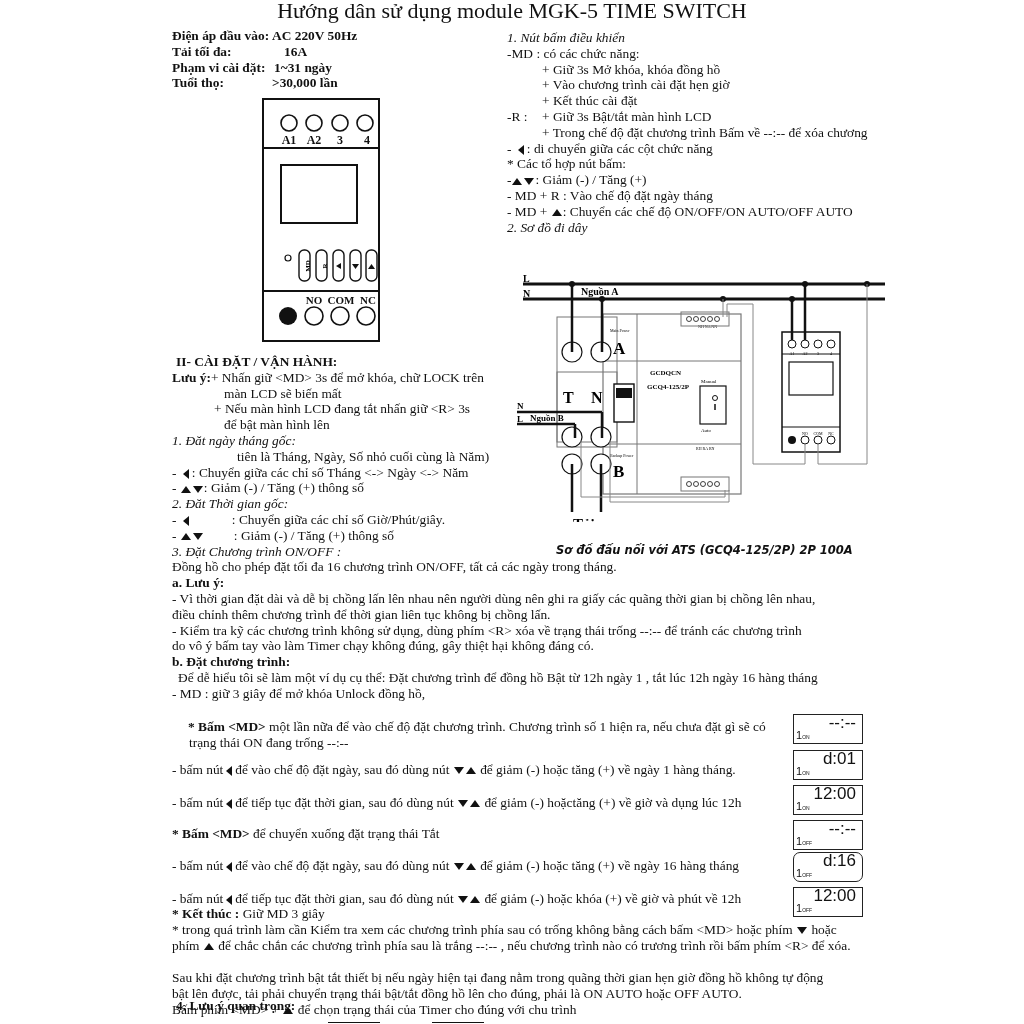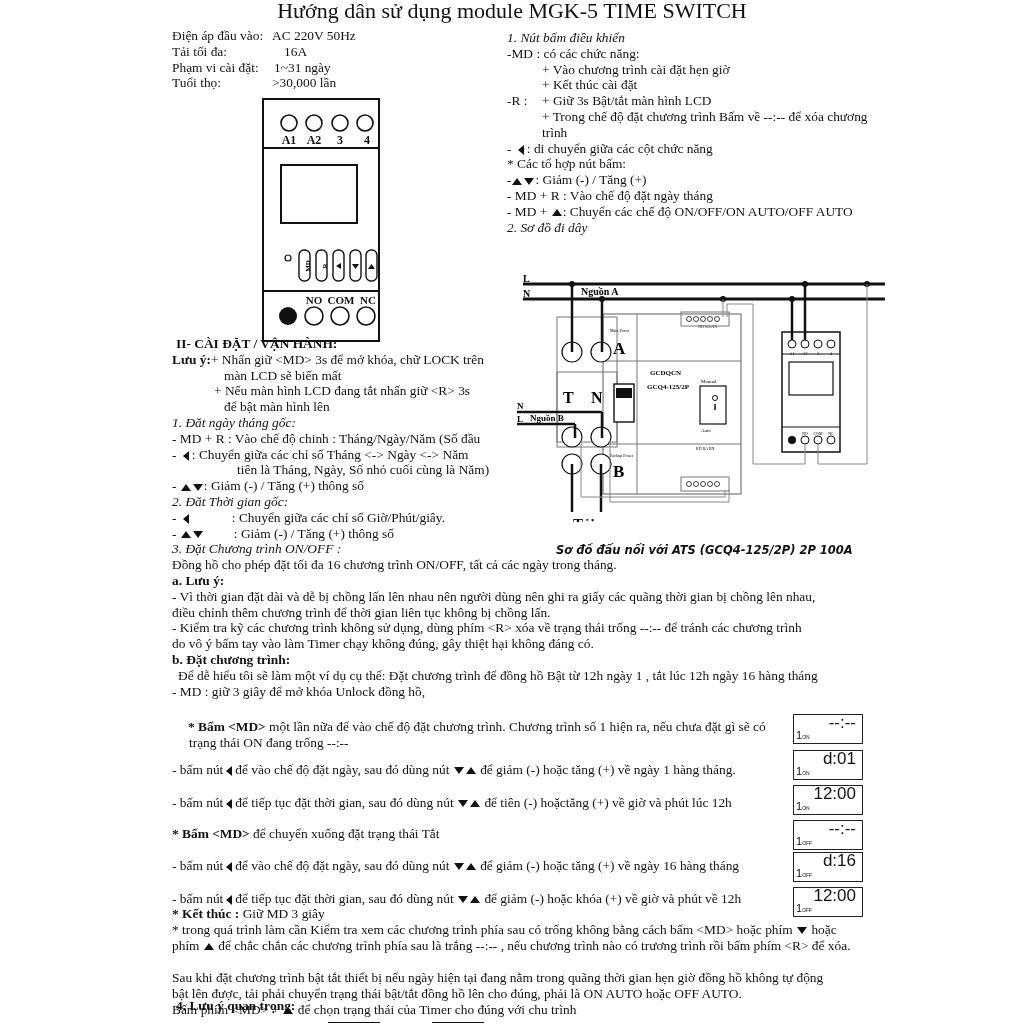--- a/index.html
+++ b/index.html
@@ -3,21 +3,21 @@
 <meta charset="utf-8">
 <style>
   html,body{margin:0;padding:0;background:#fff;}
   body{width:1024px;height:1024px;position:relative;overflow:hidden;
        font-family:"Liberation Serif","DejaVu Serif",serif;color:#111;}
   .abs{position:absolute;}
   .title{left:0;width:1024px;top:-2px;text-align:center;font-size:22px;white-space:nowrap;}
   .t{font-size:13.4px;line-height:15.8px;white-space:nowrap;}
   .b{font-weight:bold;}
   .bi{font-weight:normal;font-style:italic;}
-  .spec-row{display:flex;}
+  .spec-row{display:flex;font-weight:bold;}
   .spec-row .k{width:110px;}
   .tri{display:inline-block;width:0;height:0;vertical-align:middle;}
   .tri-left{border-top:5px solid transparent;border-bottom:5px solid transparent;border-right:6px solid #111;margin:0 3px;}
   .tri-up{border-left:5px solid transparent;border-right:5px solid transparent;border-bottom:7px solid #111;margin:0 1px;}
   .tri-down{border-left:5px solid transparent;border-right:5px solid transparent;border-top:7px solid #111;margin:0 1px;}
   .lcd{position:absolute;width:68px;height:28px;border:1.2px solid #222;
        font-family:"Liberation Sans","DejaVu Sans",sans-serif;}
   .lcd .main{position:absolute;right:6px;top:-1px;font-size:17px;line-height:18px;}
   .lcd .prog{position:absolute;left:2px;bottom:0px;font-size:11px;line-height:11px;}
   .lcd .prog sub{font-size:5px;vertical-align:baseline;}
@@ -86,28 +86,28 @@
   <g fill="none" stroke="#111" stroke-width="1.6">
     <circle cx="52" cy="218" r="9"></circle>
       <circle cx="78" cy="218" r="9"></circle>
       <circle cx="104" cy="218" r="9"></circle>
   </g>
 </svg>
 
 <div class="abs t" style="left:507px;top:30px;">
   <div class="bi">1. Nút bấm điều khiển</div>
   <div>-MD : có các chức năng:</div>
+  <div style="padding-left:35px">+ Giữ 3s Mở khóa, khóa đồng hồ</div>
   <div style="padding-left:35px">+ Vào chương trình cài đặt hẹn giờ</div>
   <div style="padding-left:35px">+ Kết thúc cài đặt</div>
   <div style="display:flex">
       <span style="width:35px">-R :</span>
       <span>+ Giữ 3s Bật/tắt màn hình LCD</span>
     </div>
   <div style="padding-left:35px">+ Trong chế độ đặt chương trình Bấm về --:-- để xóa chương</div>
-  <div style="padding-left:35px">trình</div>
   <div>- <span class="tri tri-left"></span><span>: di chuyển giữa các cột chức năng</span></div>
   <div>* Các tổ hợp nút bấm:</div>
   <div>-<span class="tri tri-up"></span><span class="tri tri-down"></span><span>: Giảm (-) / Tăng (+)</span></div>
   <div>- MD + R : Vào chế độ đặt ngày tháng</div>
   <div><span>- MD +</span> <span class="tri tri-up"></span><span>: Chuyển các chế độ ON/OFF/ON AUTO/OFF AUTO</span></div>
   <div class="bi">2. Sơ đồ đi dây</div>
 </div>
 
 <svg class="abs" style="left:515px;top:272px;" width="380" height="250" font-family="Liberation Serif,serif">
 
@@ -215,30 +215,29 @@
   <g fill="none" stroke="#888" stroke-width="1">
     <polyline points="352,12 352,192 303,192 303,172"></polyline>
     <polyline points="290,172 290,192 238,192 238,32 212,32 212,45"></polyline>
     <line x1="208" y1="27" x2="208" y2="45"></line>
     <polyline points="66,168 66,225 210,225 210,218"></polyline>
     <polyline points="95,168 95,230 214,230 214,218"></polyline>
   </g>
 </svg>
 <div class="abs caption" style="left:556px;top:543px;">Sơ đồ đấu nối với ATS (GCQ4-125/2P) 2P 100A</div>
 
-<div class="abs t" style="left:172px;top:336px;">
+<div class="abs t" style="left:172px;top:354px;">
   <div class="b" style="padding-left:4px">II- CÀI ĐẶT / VẬN HÀNH:</div>
   <div><span class="b">Lưu ý:</span><span>+ Nhấn giữ &lt;MD&gt; 3s để mở khóa, chữ LOCK trên</span></div>
   <div style="padding-left:52px">màn LCD sẽ biến mất</div>
   <div style="padding-left:42px">+ Nếu màn hình LCD đang tắt nhấn giữ &lt;R&gt; 3s</div>
   <div style="padding-left:52px">để bật màn hình lên</div>
   <div class="bi">1. Đăt ngày tháng gốc:</div>
-  <div>- MD + R : Vào chế độ chinh : Tháng/Ngày/Năm (Số đầu</div>
+  <div style="padding-left:65px">tiên là Tháng, Ngày, Số nhỏ cuối cùng là Năm)</div>
   <div>- <span class="tri tri-left"></span><span>: Chuyển giữa các chỉ số Tháng &lt;-&gt; Ngày &lt;-&gt; Năm</span></div>
-  <div style="padding-left:65px">tiên là Tháng, Ngày, Số nhỏ cuối cùng là Năm)</div>
   <div>- <span class="tri tri-up"></span><span class="tri tri-down"></span><span>: Giảm (-) / Tăng (+) thông số</span></div>
   <div class="bi">2. Đăt Thời gian gốc:</div>
   <div>- <span class="tri tri-left"></span><span style="padding-left:40px">: Chuyển giữa các chỉ số Giờ/Phút/giây.</span></div>
   <div>- <span class="tri tri-up"></span><span class="tri tri-down"></span><span style="padding-left:30px">: Giảm (-) / Tăng (+) thông số</span></div>
   <div class="bi">3. Đặt Chương trình ON/OFF :</div>
   <div>Đồng hồ cho phép đặt tối đa 16 chương trình ON/OFF, tất cả các ngày trong tháng.</div>
   <div class="b">a. Lưu ý:</div>
   <div>- Vì thời gian đặt dài và dễ bị chồng lấn lên nhau nên người dùng nên ghi ra giấy các quãng thời gian bị chồng lên nhau,</div>
   <div>điều chỉnh thêm chương trình để thời gian liên tục không bị chồng lấn.</div>
   <div>- Kiểm tra kỹ các chương trình không sử dụng, dùng phím &lt;R&gt; xóa về trạng thái trống --:-- để tránh các chương trình</div>
@@ -246,21 +245,21 @@
   <div class="b">b. Đặt chương trình:</div>
   <div style="padding-left:6px">Để dễ hiểu tôi sẽ làm một ví dụ cụ thể: Đặt chương trình để đồng hồ Bật từ 12h ngày 1 , tắt lúc 12h ngày 16 hàng tháng</div>
   <div>- MD : giữ 3 giây để mở khóa Unlock đồng hồ,</div>
 </div>
 
 <div class="abs t" style="left:172px;top:719px;margin-left:16px;"><span class="b">* Bấm &lt;MD&gt;</span><span> một lần nữa để vào chế độ đặt chương trình. Chương trình số 1 hiện ra, nếu chưa đặt gì sẽ có</span></div>
 <div class="abs t" style="left:189px;top:735px;">trạng thái ON đang trống --:--</div>
 
 <div class="abs t" style="left:172px;top:762px;"><span>- bấm nút</span><span class="tri tri-left"></span><span>để vào chế độ đặt ngày, sau đó dùng nút</span> <span class="tri tri-down"></span><span class="tri tri-up"></span> <span>để giảm (-) hoặc tăng (+) về ngày 1 hàng tháng.</span></div>
 
-<div class="abs t" style="left:172px;top:795px;"><span>- bấm nút</span><span class="tri tri-left"></span><span>để tiếp tục đặt thời gian, sau đó dùng nút</span> <span class="tri tri-down"></span><span class="tri tri-up"></span> <span>để tiên (-) hoặctăng (+) về giờ và phút lúc 12h</span></div>
+<div class="abs t" style="left:172px;top:795px;"><span>- bấm nút</span><span class="tri tri-left"></span><span>để tiếp tục đặt thời gian, sau đó dùng nút</span> <span class="tri tri-down"></span><span class="tri tri-up"></span> <span>để giảm (-) hoặctăng (+) về giờ và dụng lúc 12h</span></div>
 
 <div class="abs t" style="left:172px;top:826px;"><span class="b">* Bấm &lt;MD&gt;</span><span> để chuyển xuống đặt trạng thái Tắt</span></div>
 
 <div class="abs t" style="left:172px;top:858px;"><span>- bấm nút</span><span class="tri tri-left"></span><span>để vào chế độ đặt ngày, sau đó dùng nút</span> <span class="tri tri-down"></span><span class="tri tri-up"></span> <span>để giảm (-) hoặc tăng (+) về ngày 16 hàng tháng</span></div>
 
 <div class="abs t" style="left:172px;top:891px;"><span>- bấm nút</span><span class="tri tri-left"></span><span>để tiếp tục đặt thời gian, sau đó dùng nút</span> <span class="tri tri-down"></span><span class="tri tri-up"></span> <span>để giảm (-) hoặc khóa (+) về giờ và phút về 12h</span></div>
 
 <div class="abs t" style="left:172px;top:906px;"><span class="b">* Kết thúc :</span><span> Giữ MD 3 giây</span></div>
 
 <div class="abs t" style="left:172px;top:922px;"><span>* trong quá trình làm cần Kiểm tra xem các chương trình phía sau có trống không bằng cách bấm &lt;MD&gt; hoặc phím</span> <span class="tri tri-down"></span> <span>hoặc</span></div>
@@ -282,20 +281,20 @@
     <span class="prog"><span>1</span><sub>ON</sub></span>
   </div>
 <div class="lcd" style="left:793px;top:785px;">
     <span class="main">12:00</span>
     <span class="prog"><span>1</span><sub>ON</sub></span>
   </div>
 <div class="lcd" style="left:793px;top:820px;">
     <span class="main">--:--</span>
     <span class="prog"><span>1</span><sub>OFF</sub></span>
   </div>
-<div class="lcd" style="left:793px;top:852px;">
+<div class="lcd" style="left:793px;top:852px;border-radius:7px;">
     <span class="main">d:16</span>
     <span class="prog"><span>1</span><sub>OFF</sub></span>
   </div>
 <div class="lcd" style="left:793px;top:887px;">
     <span class="main">12:00</span>
     <span class="prog"><span>1</span><sub>OFF</sub></span>
   </div>
 
 </body></html>

